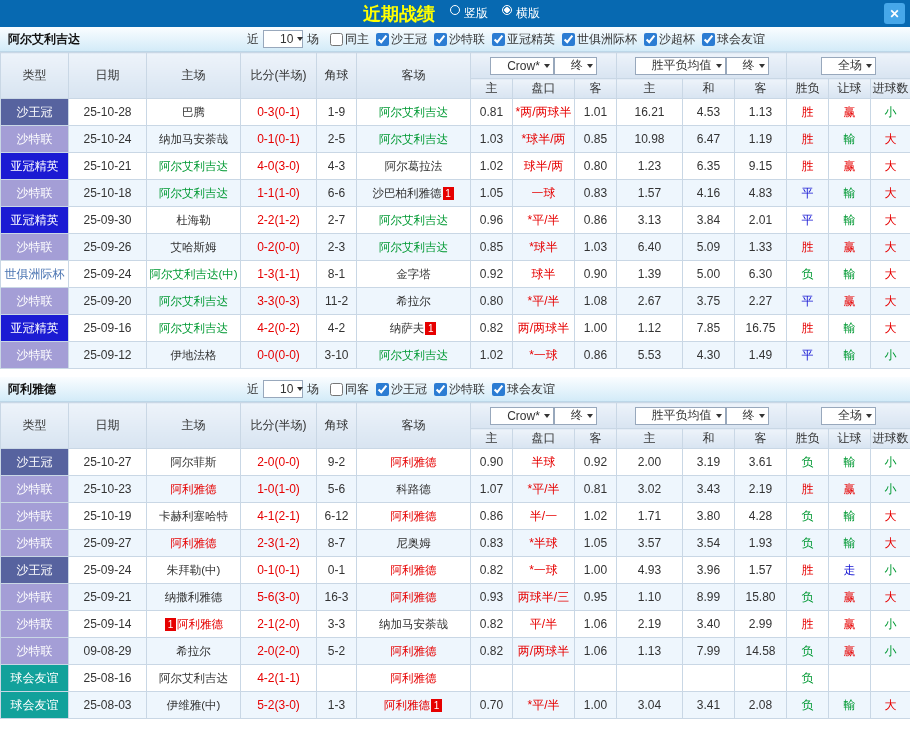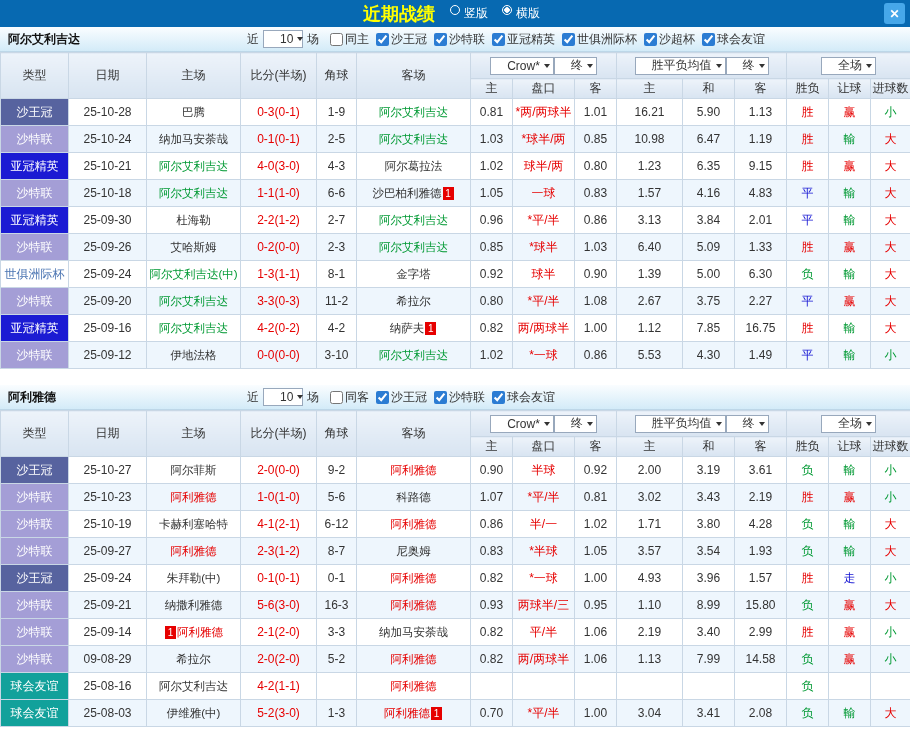--- a/index.html
+++ b/index.html
@@ -40,21 +40,21 @@
   td.lg-wcc{background:#fff;color:#4a74b2}
   td.lg-fri{background:#12a19b;color:#fff}
   td.score,td.hcap{color:#e60000}
   td.team{font-size:11.5px}
   .tname.tg{color:#009933}
   .tname.tr{color:#e60000}
   .badge{display:inline-block;background:#e60000;color:#fff;font-size:10px;width:11px;height:13px;line-height:13px;margin:0 1px;vertical-align:middle;text-align:center}
   .c-r{color:#e60000}.c-b{color:#1414d2}.c-g{color:#009933}
   .summary{height:23px;line-height:22px;text-align:center;background:#f6fbff;border:1px solid #c9d7e5;border-top:none}
   .summary .red{color:#e60000}
-  .team-section + .team-section{margin-top:16px}
+  .team-section + .team-section{margin-top:8px}
 </style>
 </head>
 <body>
 
 <div class="titlebar">
   <span class="title">近期战绩</span>
   <span class="radio-group">
       <span class="radio-opt">
         <i class="rdot"></i>
         <span>竖版</span>
@@ -186,21 +186,21 @@
     <td class="league lg-cup">沙王冠</td>
     <td class="date">25-10-28</td>
     <td class="team home"><span class="tname ">巴腾</span></td>
     <td class="score">0-3(0-1)</td>
     <td class="corner">1-9</td>
     <td class="team away"><span class="tname tg">阿尔艾利吉达</span></td>
     <td class="odd">0.81</td>
     <td class="hcap">*两/两球半</td>
     <td class="odd">1.01</td>
     <td class="avg">16.21</td>
-    <td class="avg">5.90</td>
+    <td class="avg">4.53</td>
     <td class="avg">1.13</td>
     <td class="res c-r">胜</td>
     <td class="res c-r">赢</td>
     <td class="res c-g">小</td>
   </tr>
           <tr>
     <td class="league lg-lea">沙特联</td>
     <td class="date">25-10-24</td>
     <td class="team home"><span class="tname ">纳加马安荼哉</span></td>
     <td class="score">0-1(0-1)</td>

